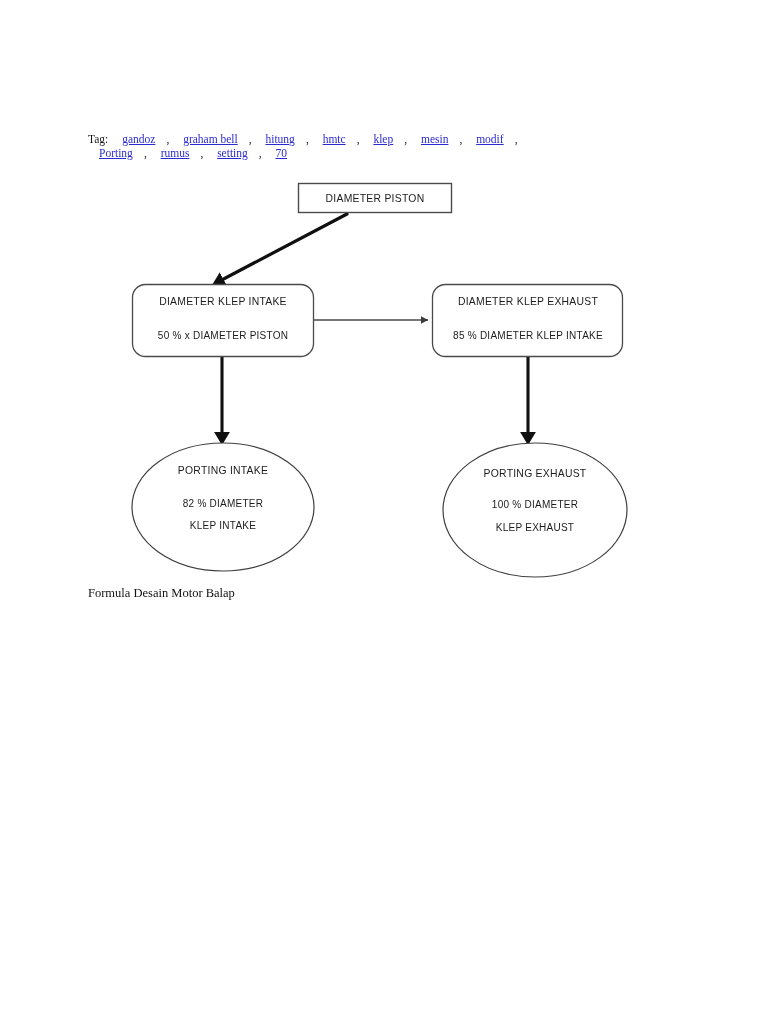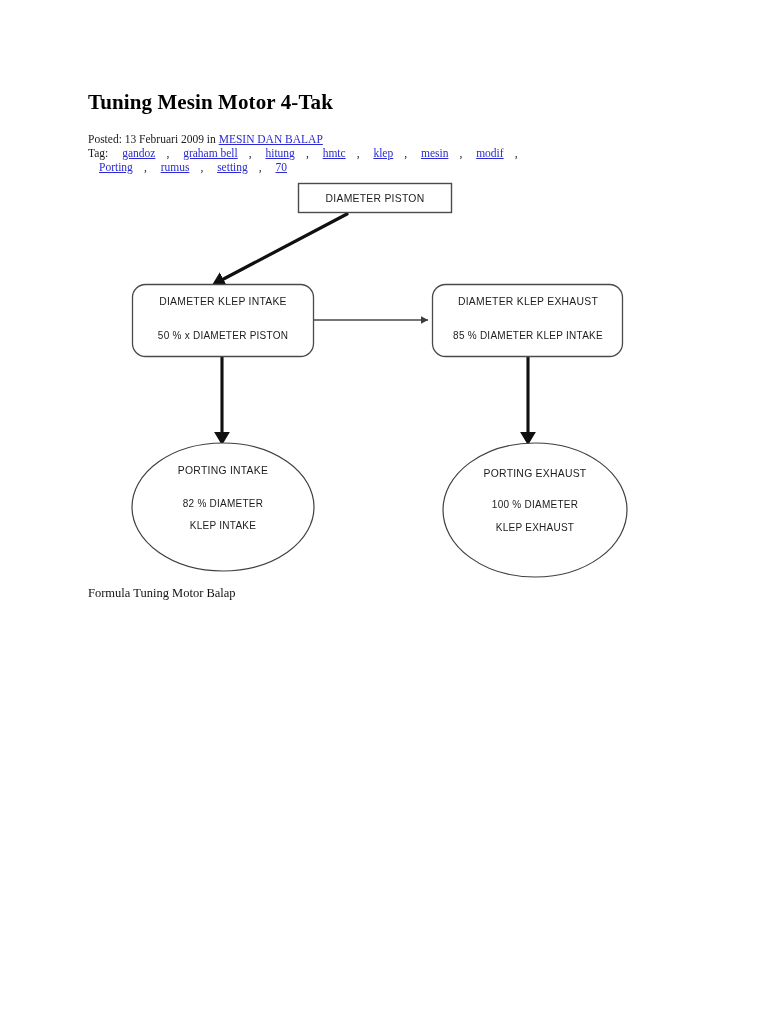--- a/index.html
+++ b/index.html
@@ -119,24 +119,22 @@
     font-size: 12.5px;
     color: #111;
     white-space: nowrap;
   }
 </style>
 </head>
 <body>
 
 <div class="page">
 
-  <div class="post-title">Tuning Mesin Motor 4-Tak</div>
 
   <div class="meta-block">
-    <span class="meta-line"><span>Posted: 13 Februari 2009 in </span><a class="link">MESIN DAN BALAP</a></span>
     <span class="meta-line taglist"><span>Tag: </span><a class="link">gandoz</a><span class="sep">, </span><a class="link">graham bell</a><span class="sep">, </span><a class="link">hitung</a><span class="sep">, </span><a class="link">hmtc</a><span class="sep">, </span><a class="link">klep</a><span class="sep">, </span><a class="link">mesin</a><span class="sep">, </span><a class="link">modif</a><span class="sep">, </span><a class="link">Porting</a><span class="sep">, </span><a class="link">rumus</a><span class="sep">, </span><a class="link">setting</a><span class="sep">, </span><a class="link">70</a></span>
   </div>
 
   <svg class="diagram" viewBox="0 0 768 620" width="768" height="620">
 
     <defs>
       <marker id="arrowThick" markerWidth="7" markerHeight="7" refX="3.0" refY="3" orient="auto" markerUnits="strokeWidth">
         <path d="M0,0.4 L0,5.6 L4.4,3 z" fill="#101010"></path>
       </marker>
       <marker id="arrowThin" markerWidth="9" markerHeight="9" refX="5.2" refY="3.6" orient="auto" markerUnits="strokeWidth">
@@ -180,15 +178,15 @@
     </g>
 
     <g>
       <ellipse class="shape-ellipse" cx="535" cy="510" rx="92" ry="67"></ellipse>
       <text class="node-text" x="535" y="474">PORTING EXHAUST</text>
       <text class="node-text small" x="535" y="505">100 % DIAMETER</text>
       <text class="node-text small" x="535" y="528">KLEP EXHAUST</text>
     </g>
   </svg>
 
-  <div class="caption">Formula Tuning Motor Balap</div>
+  <div class="caption">Formula Desain Motor Balap</div>
 
 </div>
 
 </body></html>

